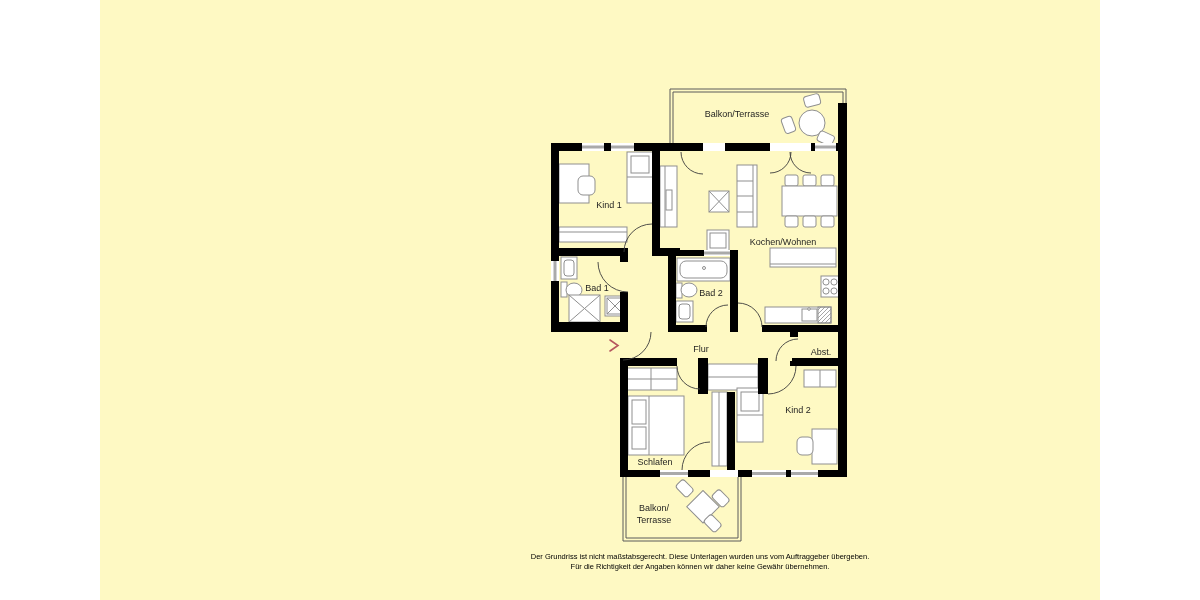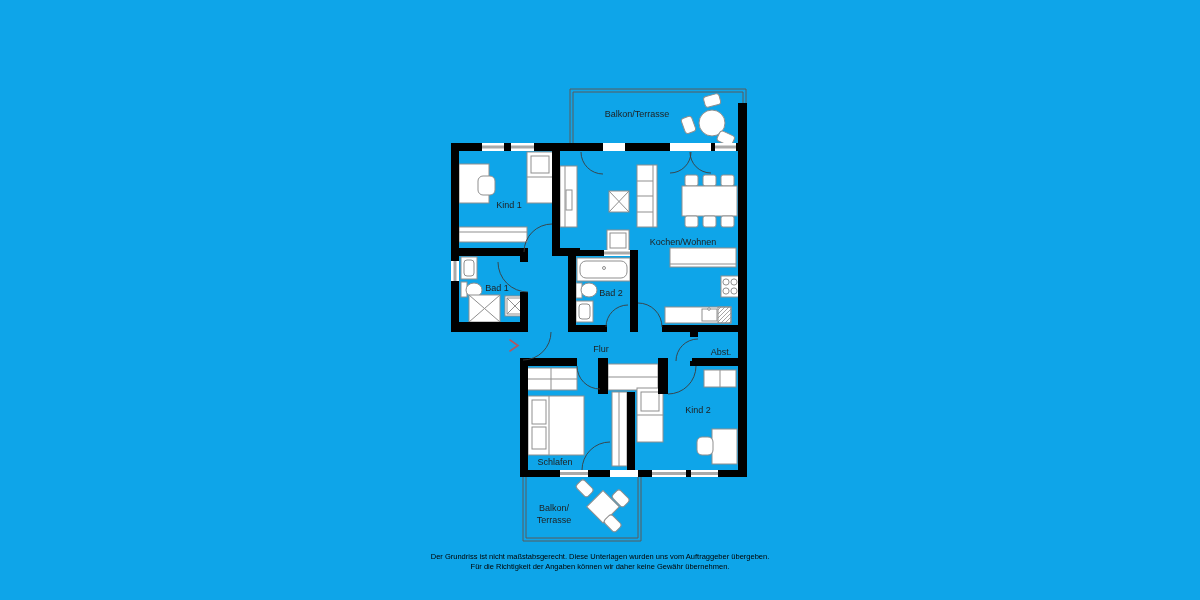--- a/index.html
+++ b/index.html
@@ -1,16 +1,16 @@
 <!DOCTYPE html>
 <html><head>
 <meta charset="utf-8">
 <style>
   html,body{margin:0;padding:0;background:#ffffff;}
-  .canvas{position:relative;width:1200px;height:600px;background:#0ea5e9;overflow:hidden;margin:0 auto;}
+  .canvas{position:relative;width:1000px;height:600px;background:#fef9c3;overflow:hidden;margin:0 auto;}
   svg{display:block;}
   svg text{font-family:"Liberation Sans","DejaVu Sans",sans-serif;font-size:9px;text-anchor:middle;}
   svg text.disclaimer{font-size:7.5px;}
 </style>
 </head>
 <body>
 
 <div class="canvas">
 <svg width="1200" height="600" viewBox="0 0 1200 600">
   <defs>

